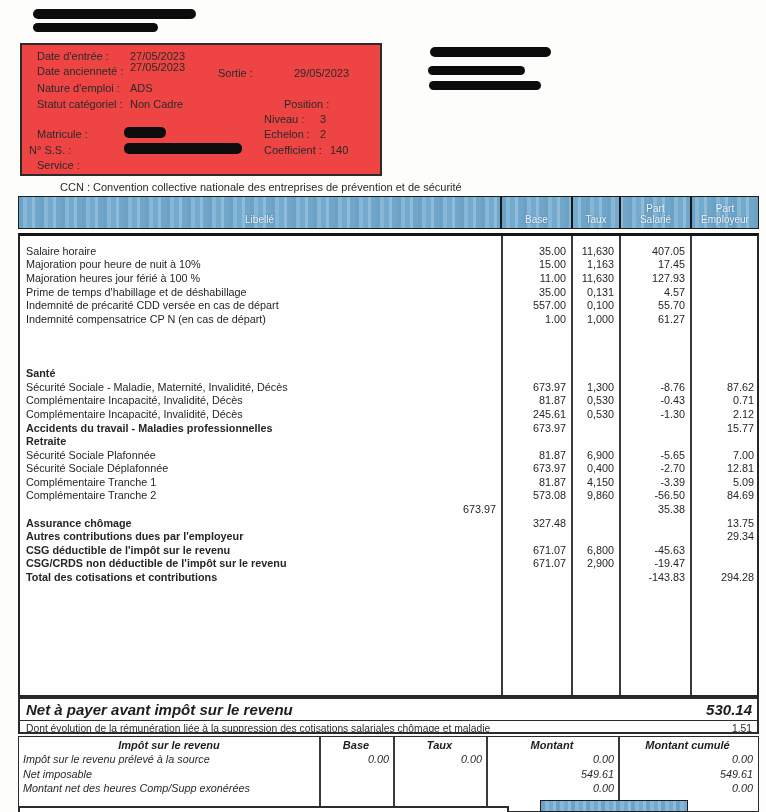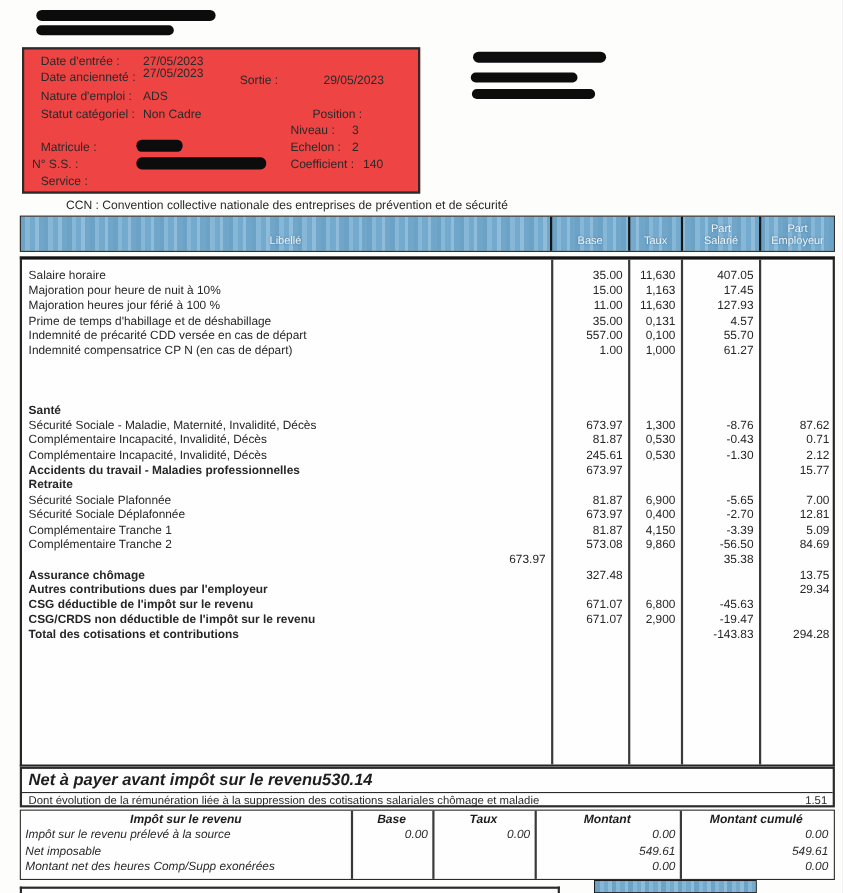--- a/index.html
+++ b/index.html
@@ -33,25 +33,25 @@
     border:2px solid #262626;border-top:3px solid #141414;background:#fefefe;
   }
   .vline{position:absolute;top:0;bottom:0;width:1.5px;background:#3a3a3a;}
   .rows{position:absolute;left:0;right:0;top:8px;}
   .trow{display:grid;grid-template-columns:481px 70px 48px 71px 69px;height:13.6px;align-items:center;}
   .trow .c-label{font-size:10.8px;padding-left:6px;white-space:nowrap;overflow:hidden;color:#262626;}
   .trow .num{font-size:10.8px;text-align:right;padding-right:5px;color:#262626;}
   .trow.bold .c-label{font-weight:bold;}
   
   .net-box{left:18px;top:697px;width:741px;height:37px;box-sizing:border-box;border:2px solid #2b2b2b;background:#fefefe;}
-  .net-row{height:21px;border-bottom:1.5px solid #2b2b2b;display:flex;align-items:center;padding:0 5px 0 6px;}
+  .net-row{height:21px;border-bottom:1.5px solid #2b2b2b;display:flex;justify-content:space-between;align-items:center;padding:0 5px 0 6px;}
   .net-row .t{font-style:italic;font-weight:bold;font-size:15px;color:#1d1d1d;}
   .dont-row{height:13px;display:flex;justify-content:space-between;align-items:center;padding:1px 5px 0 6px;font-size:10.3px;color:#2a2a2a;}
   
-  .tax-box{left:18px;top:736px;width:741px;height:64px;box-sizing:border-box;border:1.5px solid #2b2b2b;background:#fefefe;position:absolute;}
+  .tax-box{left:18px;top:736px;width:741px;height:76px;box-sizing:border-box;border:1.5px solid #2b2b2b;background:#fefefe;position:absolute;}
   .tax-grid{display:grid;grid-template-columns:300px 74px 93px 132px 139px;}
   .tax-head{height:15px;align-items:center;}
   .tax-head div{font-size:11px;font-weight:bold;font-style:italic;text-align:center;color:#1d1d1d;}
   .tax-row{height:14.5px;align-items:center;}
   .tax-row .tl{font-size:10.8px;font-style:italic;padding-left:4px;white-space:nowrap;color:#2a2a2a;}
   .tax-row .tn{font-size:10.8px;font-style:italic;text-align:right;padding-right:4px;color:#2a2a2a;}
   .tax-vline{position:absolute;top:0;bottom:0;width:1.5px;background:#3a3a3a;}
   
   .foot-left{left:18px;top:806px;width:487px;height:10px;border:2px solid #2b2b2b;border-bottom:none;background:#fefefe;}
   .foot-blue{

